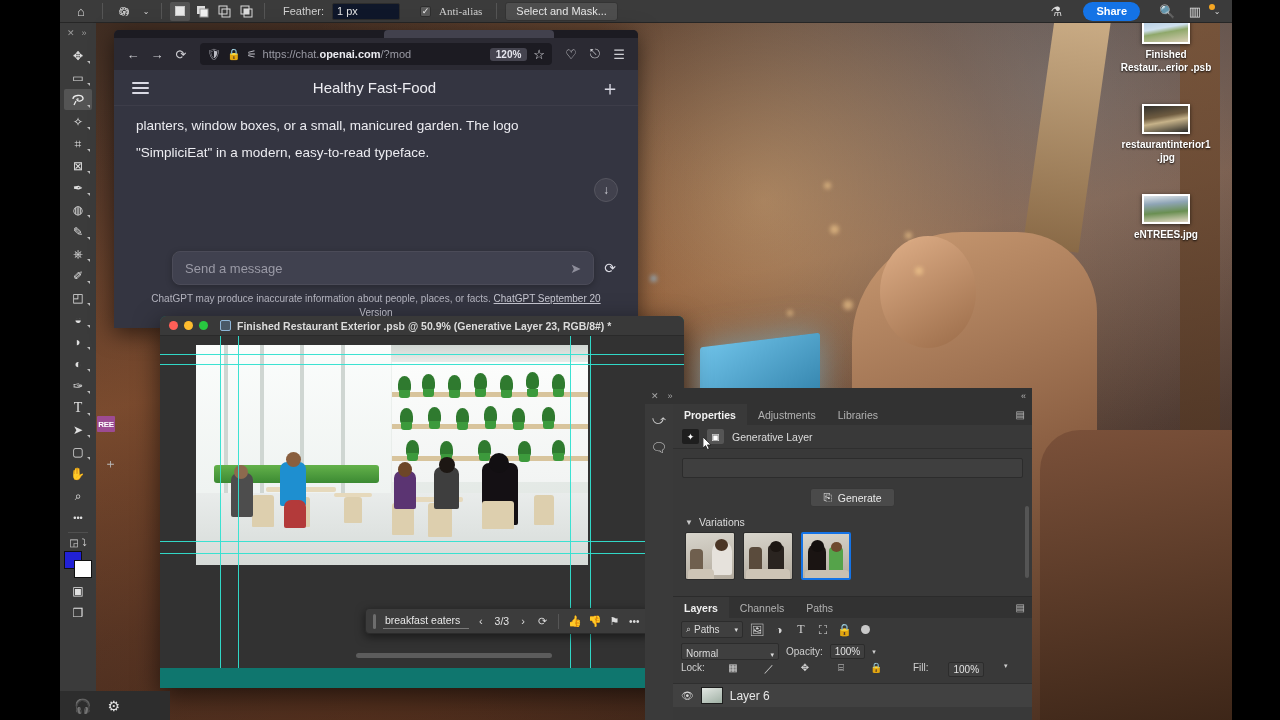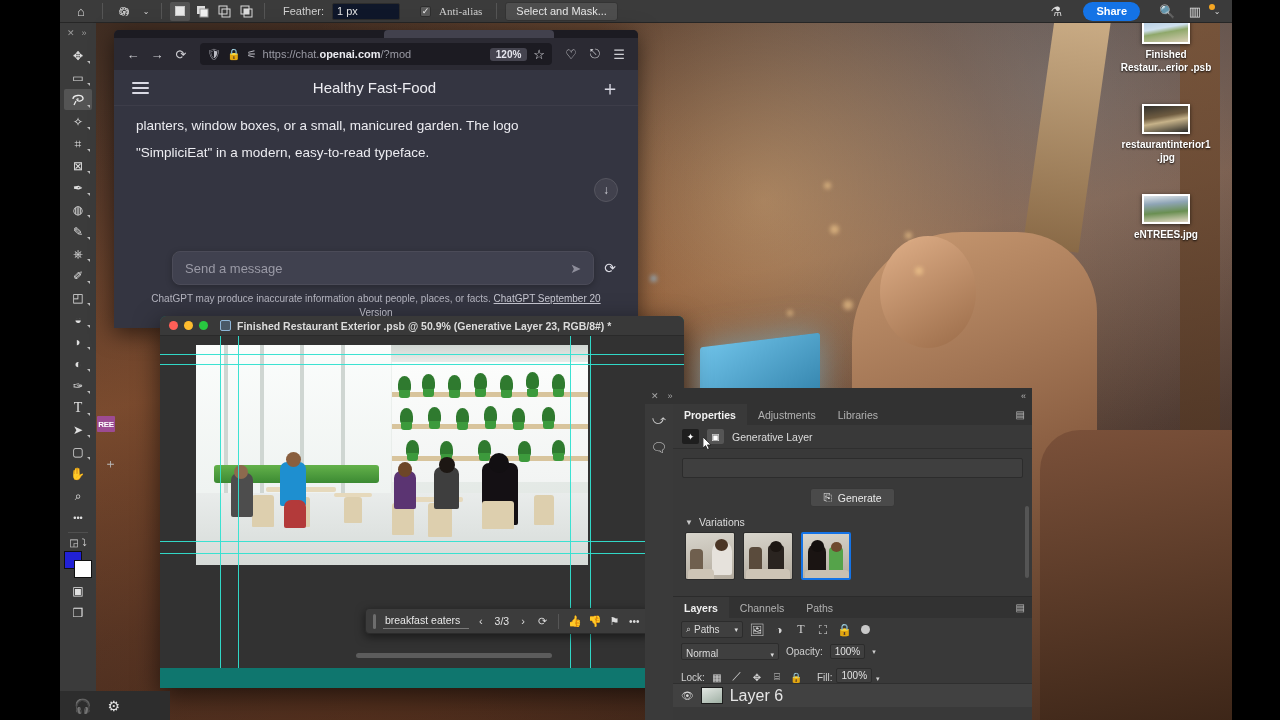--- a/index.html
+++ b/index.html
@@ -292,27 +292,27 @@
   .lp-blend { height:21px; display:flex; align-items:center; gap:7px; padding:0 8px; }
   .blend-select {
     width:98px; height:17px; background:#3f3f3f; border:1px solid #2c2c2c; border-radius:2px;
     display:flex; align-items:flex-end; justify-content:space-between; padding:0 4px; font-size:10px; color:#dcdcdc;
   }
   .mini-label { font-size:10px; color:#d0d0d0; }
   .mini-field {
     height:15px; background:#3f3f3f; border:1px solid #2c2c2c; border-radius:2px; font-size:10px;
     color:#e2e2e2; padding:0 4px; display:flex; align-items:center;
   }
-  .lp-lock { height:21px; display:flex; align-items:flex-end; gap:4px; padding:0 8px; }
+  .lp-lock { height:21px; display:flex; align-items:flex-start; gap:20px; padding:0 8px; }
   .layer-row {
     height:24px; display:flex; align-items:center; gap:7px; padding:0 8px; background:#414141; border-top:1px solid #2f2f2f;
   }
   .eye { color:#d8d8d8; font-size:10px; }
   .layer-thumb { width:22px; height:17px; border:1px solid #1d1d1d; background:linear-gradient(155deg,#e3e7e3,#9fb0a4); }
-  .layer-name { font-size:16px; color:#e6e6e6; }
+  .layer-name { font-size:12px; color:#e6e6e6; }
 
   
   .file-icon { position:absolute; width:100px; text-align:center; }
   .file-thumb {
     width:48px; height:30px; margin:0 auto; border:2px solid #fff; overflow:hidden;
     box-shadow:0 1px 4px rgba(0,0,0,.6);
   }
   .file-label {
     margin-top:4px; font-size:10px; font-weight:bold; color:#fff; line-height:13px;
     text-shadow:0 1px 2px rgba(0,0,0,.9);

